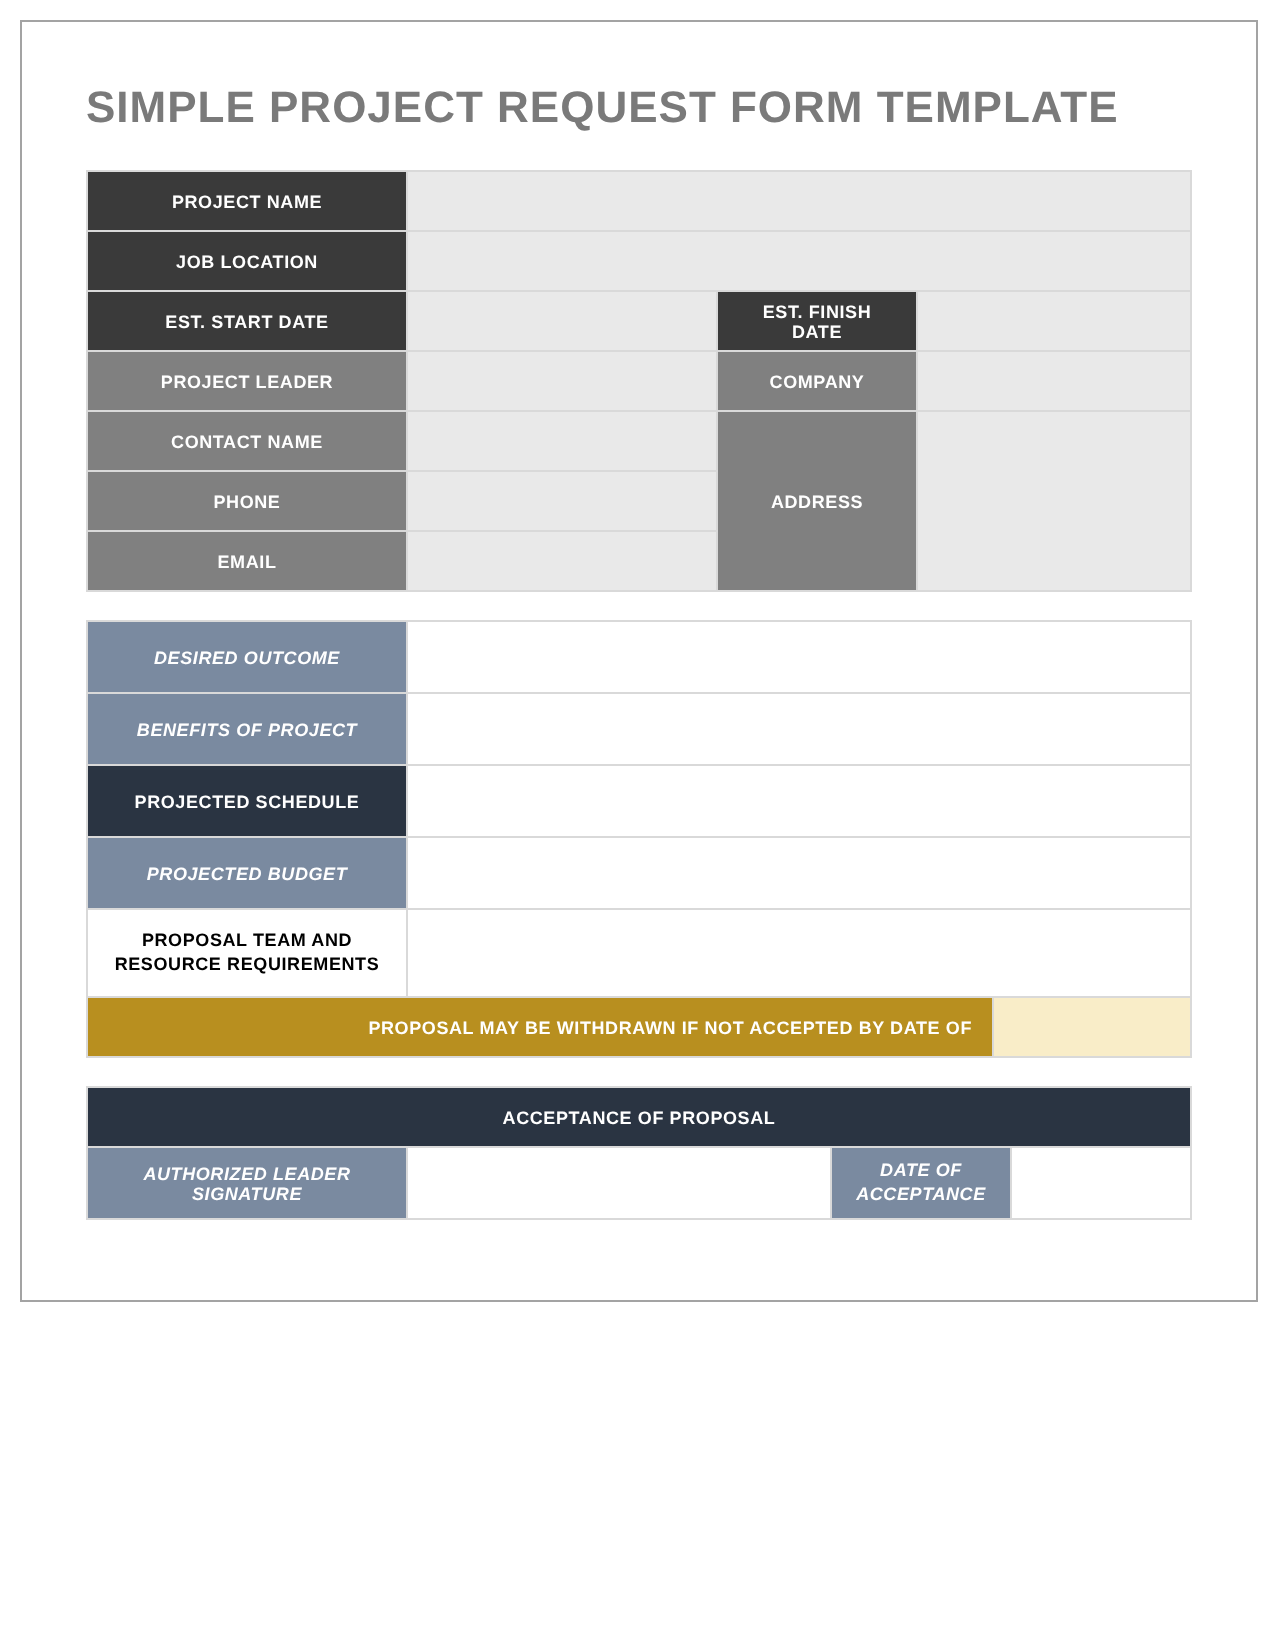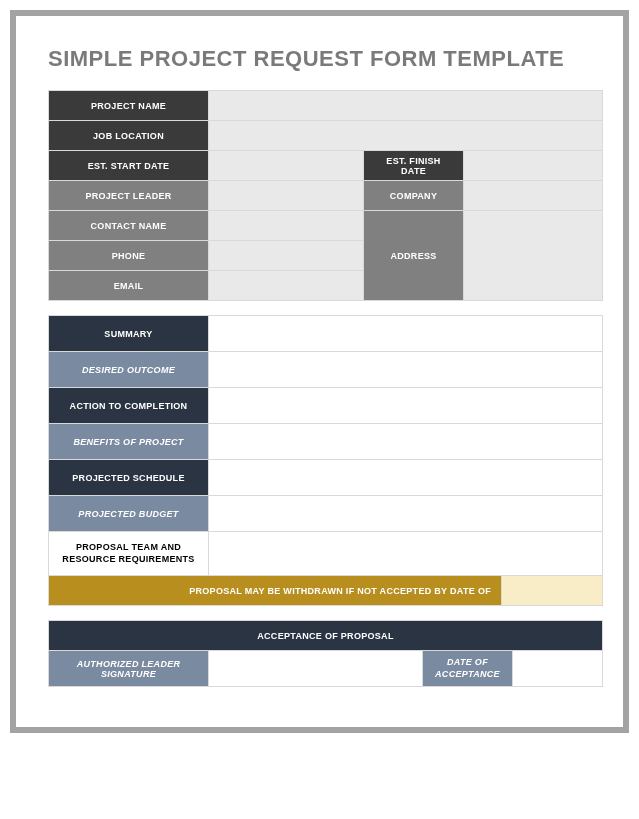--- a/index.html
+++ b/index.html
@@ -5,22 +5,22 @@
   * { box-sizing: border-box; margin: 0; padding: 0; }
   body {
     font-family: Arial, Helvetica, sans-serif;
     background: #fff;
     display: flex;
     justify-content: center;
     padding: 10px;
   }
   .page {
     width: 619px;
-    border: 6px solid #a3a3a3;
-    padding: 30px 20px 40px 32px;
+    border: 1px solid #a3a3a3;
+    padding: 30px 32px 40px 32px;
     background: #fff;
   }
   .title {
     font-size: 22px;
     font-weight: 700;
     color: #7a7a7a;
     letter-spacing: 0.5px;
     margin-bottom: 18px;
     font-family: "Arial Narrow", Arial, sans-serif;
     font-stretch: condensed;
@@ -112,30 +112,22 @@
 
   <div class="spacer"></div>
 
   <table class="sec2">
     <colgroup>
       <col style="width:160px">
         <col style="width:293px">
         <col>
     </colgroup>
     <tbody>
-        <tr>
-      <td class="lab bg-navy" style="height:36px">SUMMARY</td>
-      <td class="val" colspan="2"></td>
-    </tr>
     <tr>
       <td class="lab bg-slate" style="height:36px">DESIRED OUTCOME</td>
-      <td class="val" colspan="2"></td>
-    </tr>
-    <tr>
-      <td class="lab bg-navy" style="height:36px">ACTION TO COMPLETION</td>
       <td class="val" colspan="2"></td>
     </tr>
     <tr>
       <td class="lab bg-slate" style="height:36px">BENEFITS OF PROJECT</td>
       <td class="val" colspan="2"></td>
     </tr>
     <tr>
       <td class="lab bg-navy" style="height:36px">PROJECTED SCHEDULE</td>
       <td class="val" colspan="2"></td>
     </tr>

